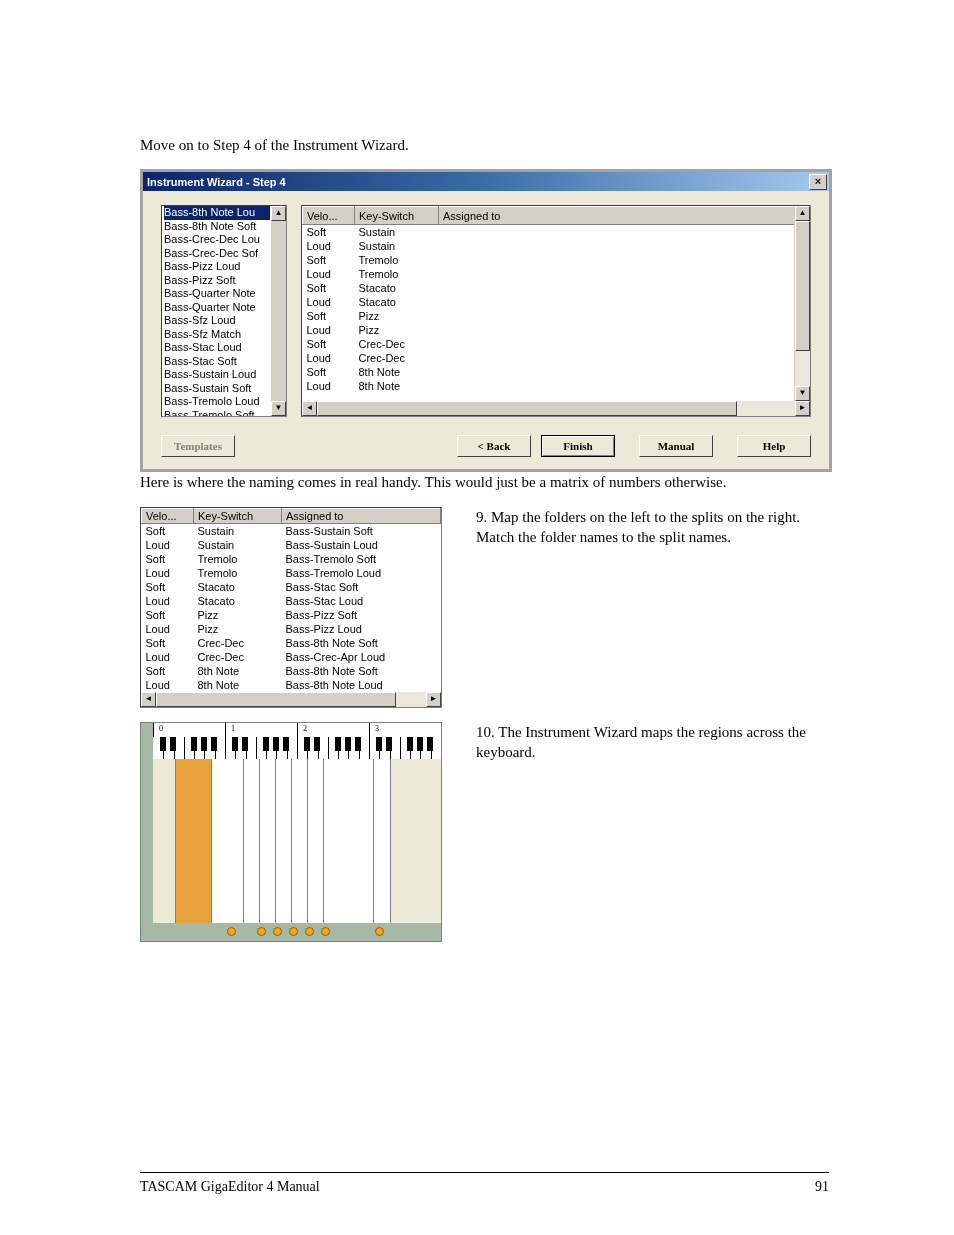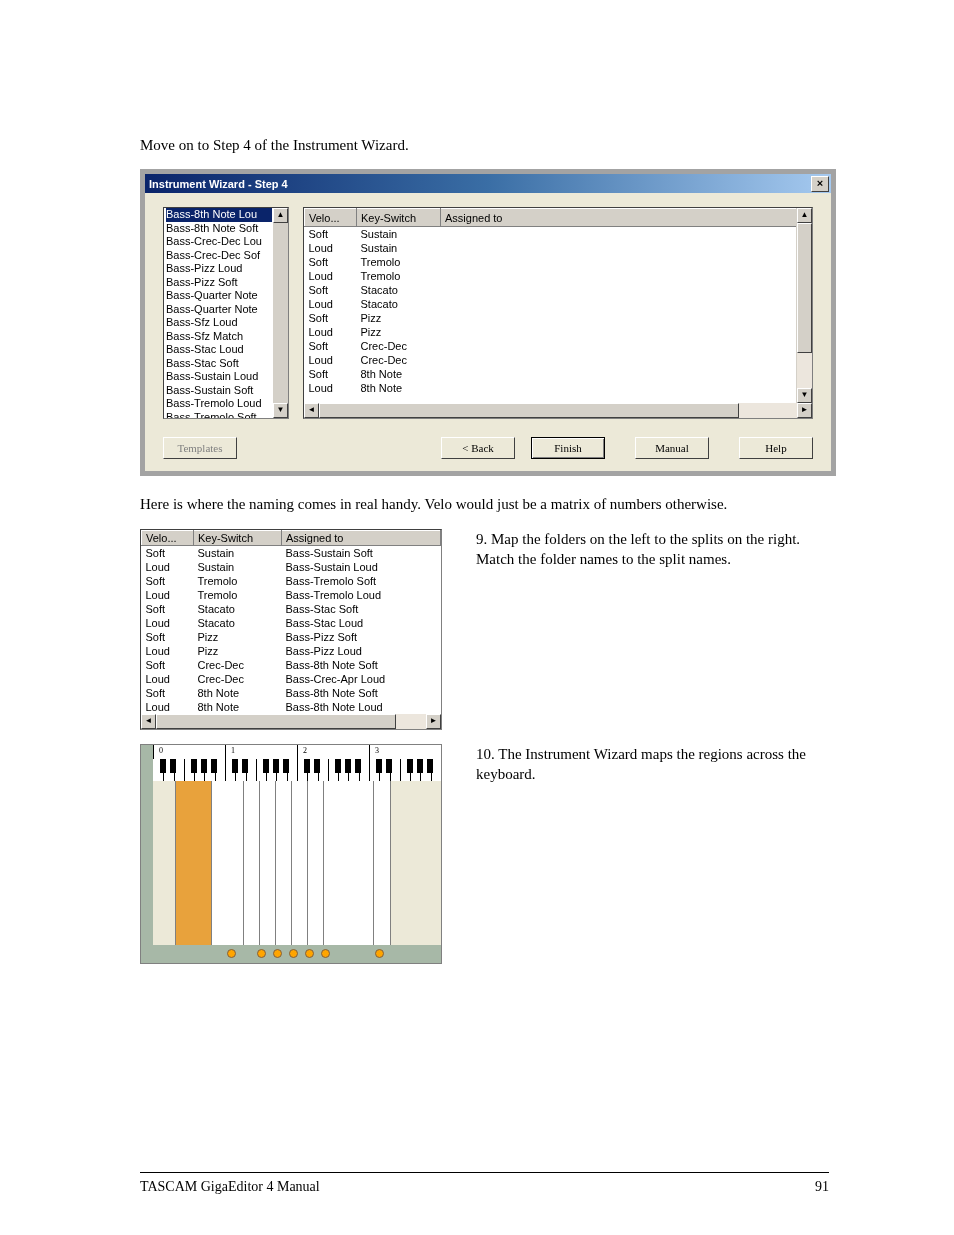--- a/index.html
+++ b/index.html
@@ -17,26 +17,26 @@
     position: relative;
   }
   .body-text {
     font-size: 15px;
     line-height: 1.35;
     margin: 0 0 14px 0;
   }
   
   .wizard {
     width: 686px;
-    border: 5px solid #a3a3a3;
+    border: 3px solid #a3a3a3;
     background: #ece9d8;
     font-family: Tahoma, Arial, sans-serif;
     font-size: 11px;
     color: #000;
-    margin: 0 0 18px 0;
+    margin: 0 0 0 0;
   }
   .wizard-title {
     height: 19px;
     background: linear-gradient(90deg,#0a246a 0%,#3a6ea5 50%,#a6caf0 100%);
     color: #fff;
     font-weight: bold;
     font-size: 11px;
     display: flex;
     align-items: center;
     padding: 0 2px 0 4px;
@@ -108,21 +108,21 @@
   .casegrid .hscroll {
      position:absolute; left:0; right:0; bottom:0; height:15px;
      background:#ece6dd; display:flex;
   }
   .casegrid .hscroll .track { flex:1; position:relative;}
   .casegrid .hscroll .thumb {
      position:absolute; top:0; bottom:0; left:0; width:420px;
      background:#d4d0c8; border:1px solid #fff;
      border-right-color:#404040; border-bottom-color:#404040; box-sizing:border-box;
   }
-  .wizard-buttons { display:flex; gap:16px; align-items:flex-start;}
+  .wizard-buttons { display:flex; gap:10px; align-items:flex-start;font-weight:bold;}
   .wbtn {
     min-width:74px; height:22px;
     background:#ece9d8;
     border:1px solid #fff; border-right-color:#404040; border-bottom-color:#404040;
     font-family:Tahoma; font-size:11px; text-align:center; line-height:20px;
     box-sizing:border-box; padding:0 8px;
   }
   .wbtn.disabled { color:#808080; }
   .wbtn.default { border:1px solid #000; box-shadow:inset 1px 1px 0 #fff, inset -1px -1px 0 #808080;}
   
@@ -314,21 +314,21 @@
         <span class="wbtn disabled">Templates</span>
         <span style="flex:1"></span>
         <span class="wbtn">&lt; Back</span>
         <span class="wbtn default">Finish</span>
         <span class="wbtn" style="margin-left:14px">Manual</span>
         <span class="wbtn" style="margin-left:14px">Help</span>
       </div>
     </div>
   </div>
 
-  <p class="body-text">Here is where the naming comes in real handy. Velo would just be a matrix of numbers otherwise.</p>
+  <p class="body-text">Here is where the naming comes in real handy. This would just be a matrix of numbers otherwise.</p>
 
   <div class="two-col">
     <div class="assigned-grid">
       <table>
         <colgroup>
             <col style="width:52px">
             <col style="width:88px">
             <col>
           </colgroup>
         <thead>

